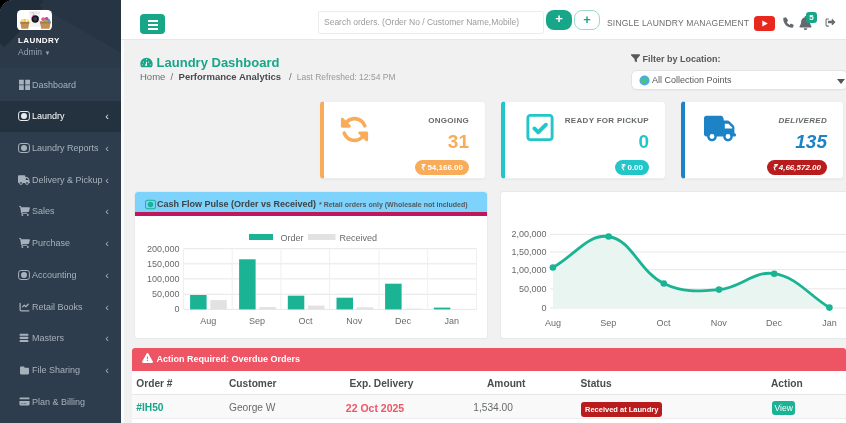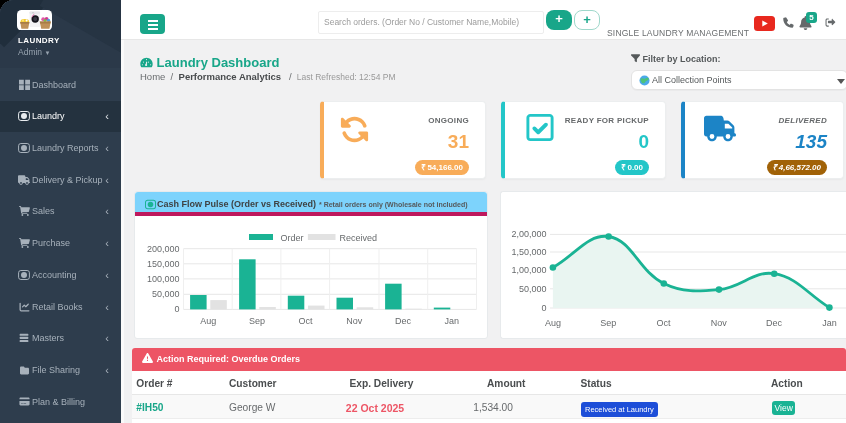--- a/index.html
+++ b/index.html
@@ -22,21 +22,21 @@
 #sstrip { position:absolute; left:121px; top:0; width:3px; height:423px; background:#fafafa; }
 
 
 #topbar { position:absolute; left:121px; top:0; width:725px; height:40px; background:#fff; border-bottom:1px solid #e7e7e7; }
 #burger { position:absolute; left:19px; top:14px; width:25px; height:20px; background:#18a689; border-radius:4px; }
 #burger i { position:absolute; left:8px; width:9.5px; height:2px; background:#fff; }
 #search { position:absolute; left:197px; top:11px; width:226px; height:23px; background:#fff; border:1px solid #ededed; border-radius:2px; font-size:8.5px; color:#9b9b9b; line-height:21px; padding-left:5px; white-space:nowrap; overflow:hidden; }
 .plusbtn { position:absolute; top:10px; width:26px; height:20px; border-radius:8px; font-size:13px; font-weight:bold; text-align:center; line-height:18px; }
 #plus1 { left:425px; background:#18a689; color:#fff; }
 #plus2 { left:453px; background:#fff; border:1px solid #9fd8cb; color:#18a689; line-height:17px; }
-#slm { position:absolute; left:486px; top:18px; font-size:8.5px; color:#6a6d6f; letter-spacing:.2px;margin-top:10px; }
+#slm { position:absolute; left:486px; top:18px; font-size:8.5px; color:#6a6d6f; letter-spacing:.2px; }
 #yt { position:absolute; left:633px; top:16px; }
 #phone { position:absolute; left:662px; top:17px; }
 #bell { position:absolute; left:678px; top:16px; }
 #bellbadge { position:absolute; left:685px; top:12px; width:11px; height:11px; background:#18a689; border-radius:3px; color:#fff; font-size:8px; font-weight:bold; text-align:center; line-height:11px; }
 #logout { position:absolute; left:703px; top:17px; }
 
 
 #htitle { position:absolute; left:140px; top:56px; font-size:13px; line-height:13px; font-weight:bold; color:#18a689; }
 #hcrumb { position:absolute; left:140px; top:71.5px; font-size:9.5px; line-height:9.5px; color:#6a6d6f; }
 #hcrumb b { color:#484b4d; }
@@ -266,21 +266,21 @@
   <div class="lbl">READY FOR PICKUP</div>
   <div class="num" style="color:#23c6c8">0</div>
   <div class="pill" style="background:#23c6c8">₹ 0.00</div>
   <div class="icon" id="icon-check" style="left:20px;top:10px"><svg width="30" height="31" viewBox="0 0 448 512">
           <path fill="#23c6c8" d="M64 32C29 32 0 61 0 96v320c0 35 29 64 64 64h320c35 0 64-29 64-64V96c0-35-29-64-64-64H64zm0 48h320c9 0 16 7 16 16v320c0 9-7 16-16 16H64c-9 0-16-7-16-16V96c0-9 7-16 16-16zm281 105c12 12 12 32 0 45L217 358c-12 12-32 12-45 0l-64-64c-12-12-12-32 0-45s32-12 45 0l41 41 105-105c12-12 32-12 45 0z"></path>
         </svg></div>
 </div>
 <div id="sc4" class="scard">
   <div class="lbl">DELIVERED</div>
   <div class="num" style="color:#1c84c6">135</div>
-  <div class="pill" style="background:#a16207">₹ 4,66,572.00</div>
+  <div class="pill" style="background:#b91c1c">₹ 4,66,572.00</div>
   <div class="icon" id="icon-truck" style="left:19px;top:12px"><svg width="32" height="29" viewBox="0 0 640 512">
           <path fill="#1c84c6" d="M48 0C21 0 0 21 0 48v320c0 27 21 48 48 48h16c0 53 43 96 96 96s96-43 96-96h128c0 53 43 96 96 96s96-43 96-96h32c18 0 32-14 32-32s-14-32-32-32V288 256 237c0-17-7-33-19-45l-77-77c-12-12-28-19-45-19h-71c0-53-21-96-48-96H48zm368 160h71l77 77v19H416V160zM160 368a48 48 0 1 1 0 96 48 48 0 1 1 0-96zm272 48a48 48 0 1 1 96 0 48 48 0 1 1-96 0z"></path>
         </svg></div>
 </div>
 
 <div id="cc1" class="ccard">
   <div class="chead">
     <svg style="position:absolute;left:10px;top:6.5px" width="11" height="11" viewBox="0 0 26 22">
           <rect x="1.1" y="1.1" width="23.8" height="19.8" rx="5" fill="none" stroke="#1ab394" stroke-width="2.4"></rect>
           <circle cx="13" cy="11" r="6.6" fill="#1ab394"></circle>
@@ -369,18 +369,18 @@
     <div class="tc" style="left:217.5px">Exp. Delivery</div>
     <div class="tc" style="left:355px">Amount</div>
     <div class="tc" style="left:448.5px">Status</div>
     <div class="tc" style="left:639px">Action</div>
   </div>
   <div id="trow">
     <div class="tc" style="left:4.3px;color:#18a689;font-weight:bold">#IH50</div>
     <div class="tc" style="left:97px">George W</div>
     <div class="tc" style="left:213.8px;color:#ed5565;font-weight:bold;font-size:10.5px">22 Oct 2025</div>
     <div class="tc" style="left:341.3px">1,534.00</div>
-    <div class="tc" style="left:449px;top:7px"><span style="display:inline-block;background:#1d4ed8;color:#fff;font-size:7.5px;font-weight:normal;border-radius:3px;padding:3px 4px">Received at Laundry</span></div>
+    <div class="tc" style="left:449px;top:7px"><span style="display:inline-block;background:#b91c1c;color:#fff;font-size:7.5px;font-weight:bold;border-radius:3px;padding:3px 4px">Received at Laundry</span></div>
     <div class="tc" style="left:640px;top:6.5px"><span style="display:inline-block;background:#1ab394;color:#fff;font-size:8.5px;border-radius:3px;padding:2px 2.5px">View</span></div>
   </div>
 </div>
 
 </div>
 
 </body></html>

